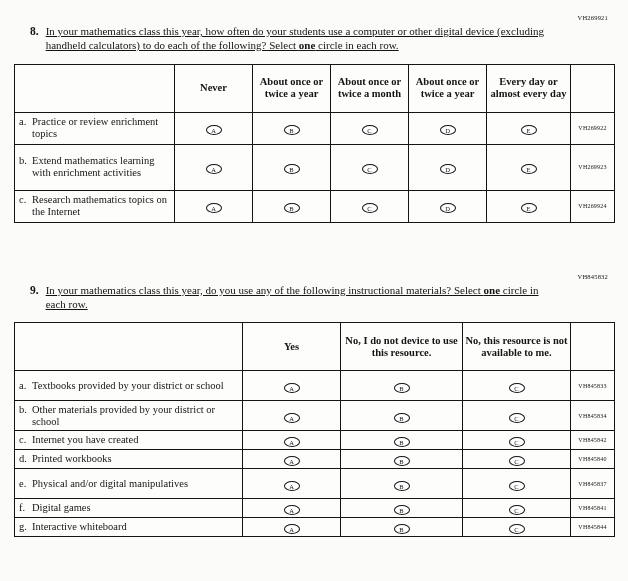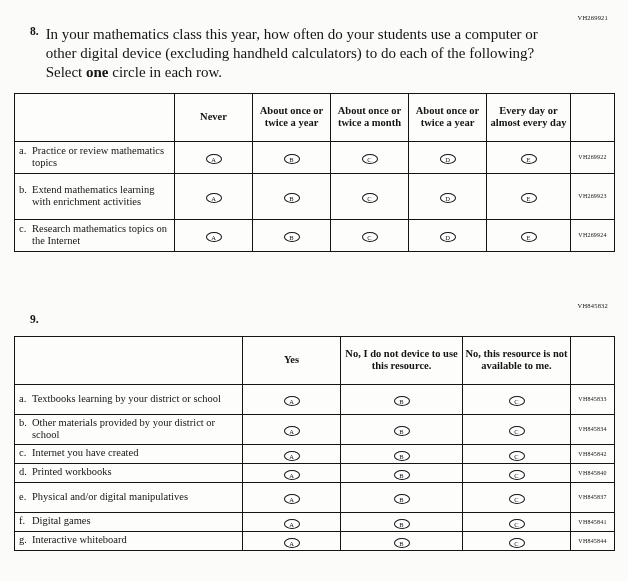--- a/index.html
+++ b/index.html
@@ -14,21 +14,21 @@
 
   .qcode {
     text-align:right;
     font-size:6.5px;
     letter-spacing:0.2px;
     padding-right:6px;
     height:9px;
   }
   .qrow { display:flex; margin:2px 0 11px 16px; }
   .qnum { font-weight:bold; font-size:11.5px; margin-right:7px; flex:0 0 auto; }
-  .qprompt { font-size:15px; line-height:1.26; max-width:505px; }
+  .qprompt { font-size:11px; line-height:1.26; max-width:505px;text-decoration:underline; }
 
   table.grid {
     border-collapse:collapse;
     width:100%;
     table-layout:fixed;
     border:1.5px solid #141414;
     background:#fdfdfc;
     font-family:Liberation Serif, serif;
   }
   .grid th, .grid td { border:1px solid #141414; }
@@ -102,21 +102,21 @@
           <th>About once or twice a year</th>
           <th>Every day or almost every day</th>
           <th></th>
         </tr>
       </thead>
       <tbody>
         <tr class="h32">
           <td class="lblcell">
             <div class="lblwrap">
                 <span class="rletter">a.</span>
-                <span class="rtext">Practice or review mathematics topics</span>
+                <span class="rtext">Practice or review enrichment topics</span>
               </div>
           </td>
           <td class="opt"><span class="bubble"><span class="bl">A</span></span></td>
           <td class="opt"><span class="bubble"><span class="bl">B</span></span></td>
           <td class="opt"><span class="bubble"><span class="bl">C</span></span></td>
           <td class="opt"><span class="bubble"><span class="bl">D</span></span></td>
           <td class="opt"><span class="bubble"><span class="bl">E</span></span></td>
           <td class="codecell">VH269922</td>
         </tr>
         <tr class="h46">
@@ -148,20 +148,21 @@
           <td class="codecell">VH269924</td>
         </tr>
       </tbody>
     </table>
   </section>
 
   <section class="question q9sec">
     <div class="qcode">VH845832</div>
     <div class="qrow">
       <span class="qnum">9.</span>
+      <p class="qprompt"><span>In your mathematics class this year, do you use any of the following instructional materials? Select </span><strong>one</strong><span> circle in each row.</span></p>
     </div>
 
     <table class="grid">
       <colgroup>
         <col style="width:228px">
           <col style="width:98px">
           <col style="width:122px">
           <col style="width:108px">
           <col style="width:44px">
       </colgroup>
@@ -172,21 +173,21 @@
           <th>No, I do not device to use this resource.</th>
           <th>No, this resource is not available to me.</th>
           <th></th>
         </tr>
       </thead>
       <tbody>
         <tr class="h30">
           <td class="lblcell">
             <div class="lblwrap">
                 <span class="rletter">a.</span>
-                <span class="rtext">Textbooks learning by your district or school</span>
+                <span class="rtext">Textbooks provided by your district or school</span>
               </div>
           </td>
           <td class="opt"><span class="bubble"><span class="bl">A</span></span></td>
           <td class="opt"><span class="bubble"><span class="bl">B</span></span></td>
           <td class="opt"><span class="bubble"><span class="bl">C</span></span></td>
           <td class="codecell">VH845833</td>
         </tr>
         <tr class="h30">
           <td class="lblcell">
             <div class="lblwrap">

